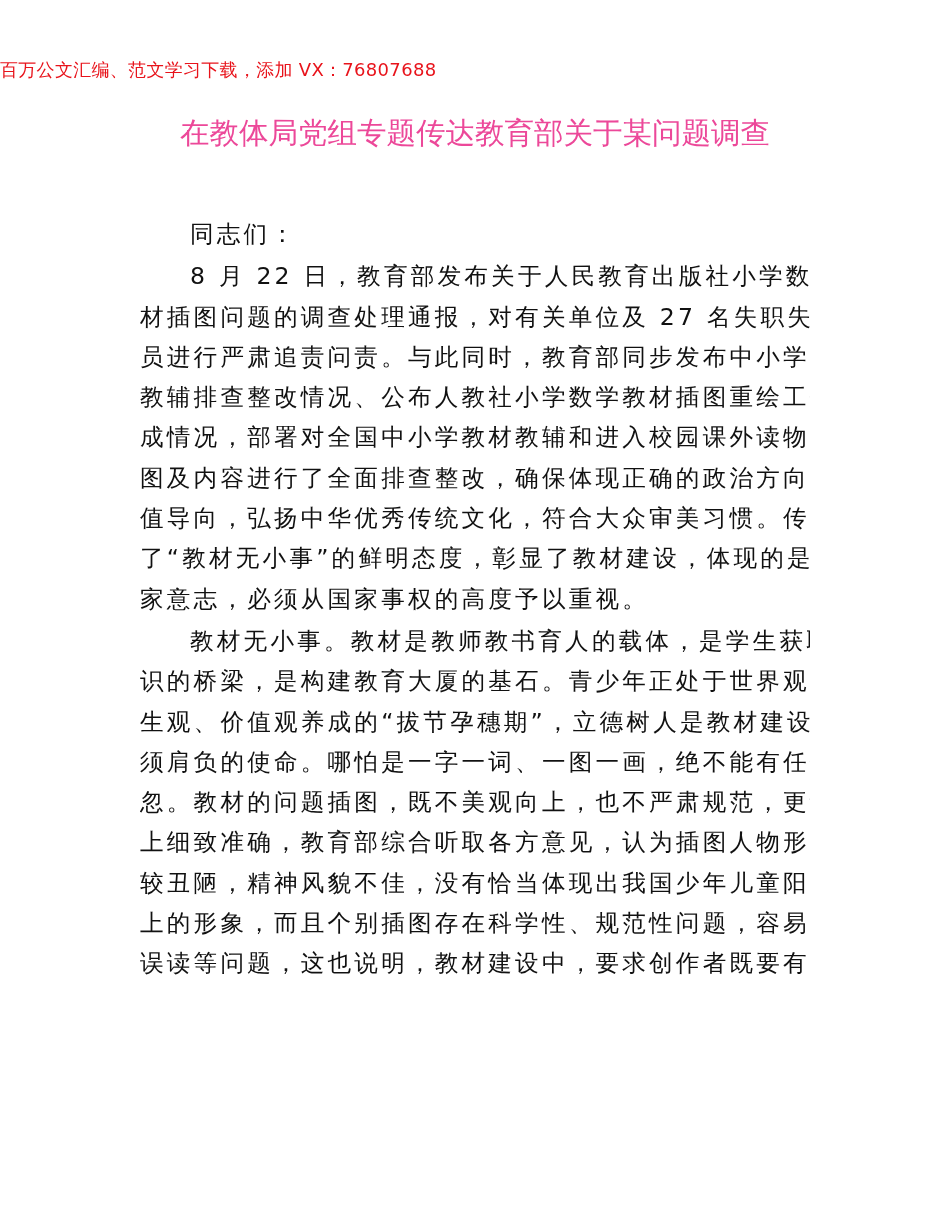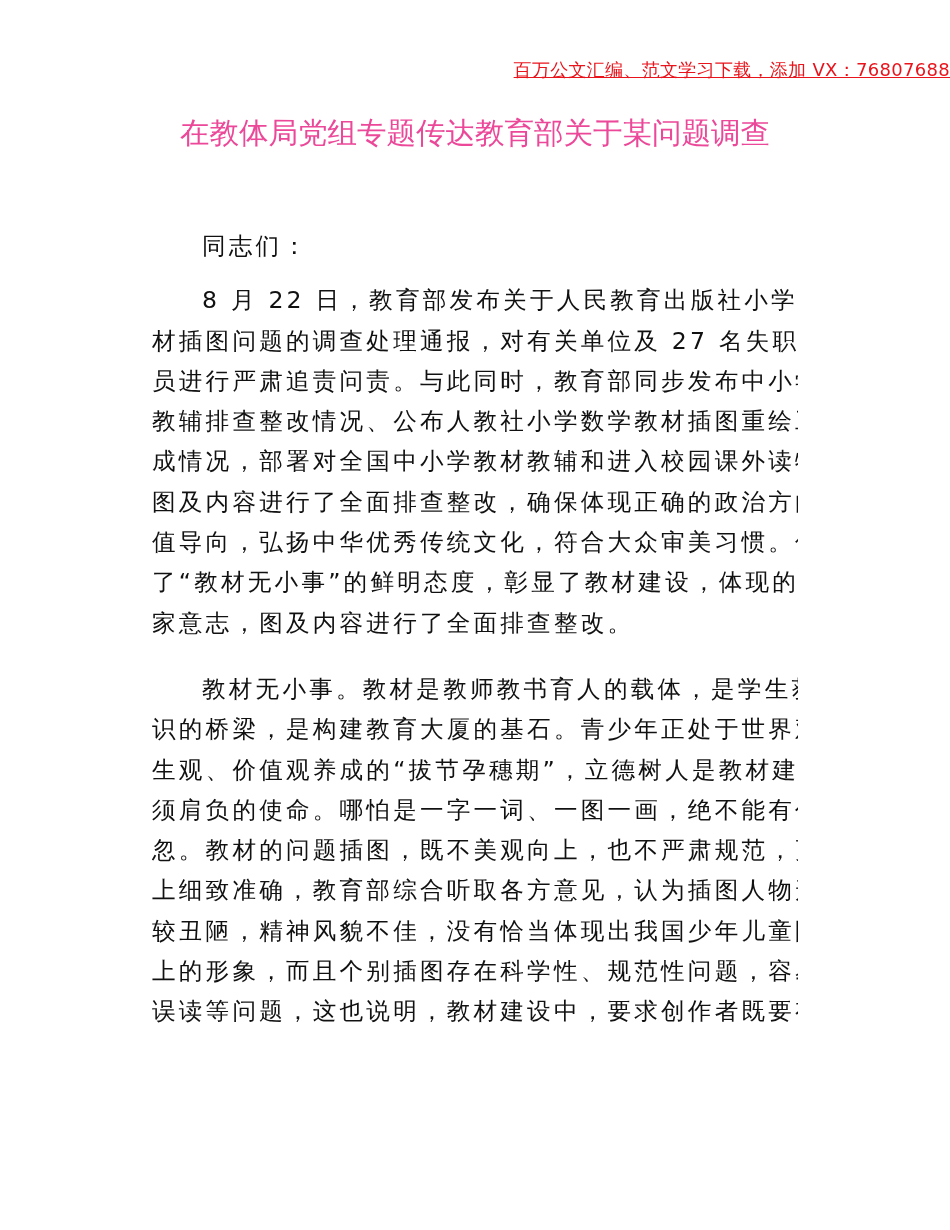--- a/index.html
+++ b/index.html
@@ -1,23 +1,23 @@
 <!DOCTYPE html>
 <html><head>
 <meta charset="utf-8">
 <style>
   html, body { margin: 0; padding: 0; background: #ffffff; }
   body { width: 950px; height: 1230px; position: relative; overflow: hidden;
          font-family: "DejaVu Sans", "Liberation Sans", sans-serif; color: #000; }
-  .header { position: absolute; top: 56px; left: 0; width: 950px; text-align: right;
-            color: #e8131b; font-size: 18px; line-height: 28px; letter-spacing: 0.3px; text-decoration: underline; }
+  .header { position: absolute; top: 56px; left: 0; width: 950px; text-align: left;
+            color: #e8131b; font-size: 18px; line-height: 28px; letter-spacing: 0.3px; }
   .title { position: absolute; top: 113px; left: 140px; width: 670px; text-align: center;
            font-size: 29.5px; line-height: 41px; color: #ec4899; }
   .body-text { position: absolute; top: 214px; left: 140px; width: 670px; }
-  .para { font-size: 23.6px; line-height: 40.3px; letter-spacing: 3.2px; margin: 12px;
+  .para { font-size: 23.6px; line-height: 40.3px; letter-spacing: 3.2px; margin: 0;
           text-align: justify; color: #111; }
   .para .line { display: block; white-space: nowrap; overflow: hidden; }
   .indent { padding-left: 50px; }
   .gap { height: 2px; }
   .salutation { margin-bottom: 0; }
 </style>
 </head>
 <body>
 
 <div class="header">百万公文汇编、范文学习下载，添加 VX：76807688</div>
@@ -34,21 +34,21 @@
 
   <p class="para">
     <span class="line indent">8 月 22 日，教育部发布关于人民教育出版社小学数学教</span>
     <span class="line">材插图问题的调查处理通报，对有关单位及 27 名失职失责人</span>
     <span class="line">员进行严肃追责问责。与此同时，教育部同步发布中小学教材</span>
     <span class="line">教辅排查整改情况、公布人教社小学数学教材插图重绘工作完</span>
     <span class="line">成情况，部署对全国中小学教材教辅和进入校园课外读物的插</span>
     <span class="line">图及内容进行了全面排查整改，确保体现正确的政治方向和价</span>
     <span class="line">值导向，弘扬中华优秀传统文化，符合大众审美习惯。传递</span>
     <span class="line">了“教材无小事”的鲜明态度，彰显了教材建设，体现的是国</span>
-    <span class="line">家意志，图及内容进行了全面排查整改。</span>
+    <span class="line">家意志，必须从国家事权的高度予以重视。</span>
   </p>
   <div class="gap"></div>
 
   <p class="para">
     <span class="line indent">教材无小事。教材是教师教书育人的载体，是学生获取知</span>
     <span class="line">识的桥梁，是构建教育大厦的基石。青少年正处于世界观、人</span>
     <span class="line">生观、价值观养成的“拔节孕穗期”，立德树人是教材建设必</span>
     <span class="line">须肩负的使命。哪怕是一字一词、一图一画，绝不能有任何疏</span>
     <span class="line">忽。教材的问题插图，既不美观向上，也不严肃规范，更谈不</span>
     <span class="line">上细致准确，教育部综合听取各方意见，认为插图人物形象比</span>

